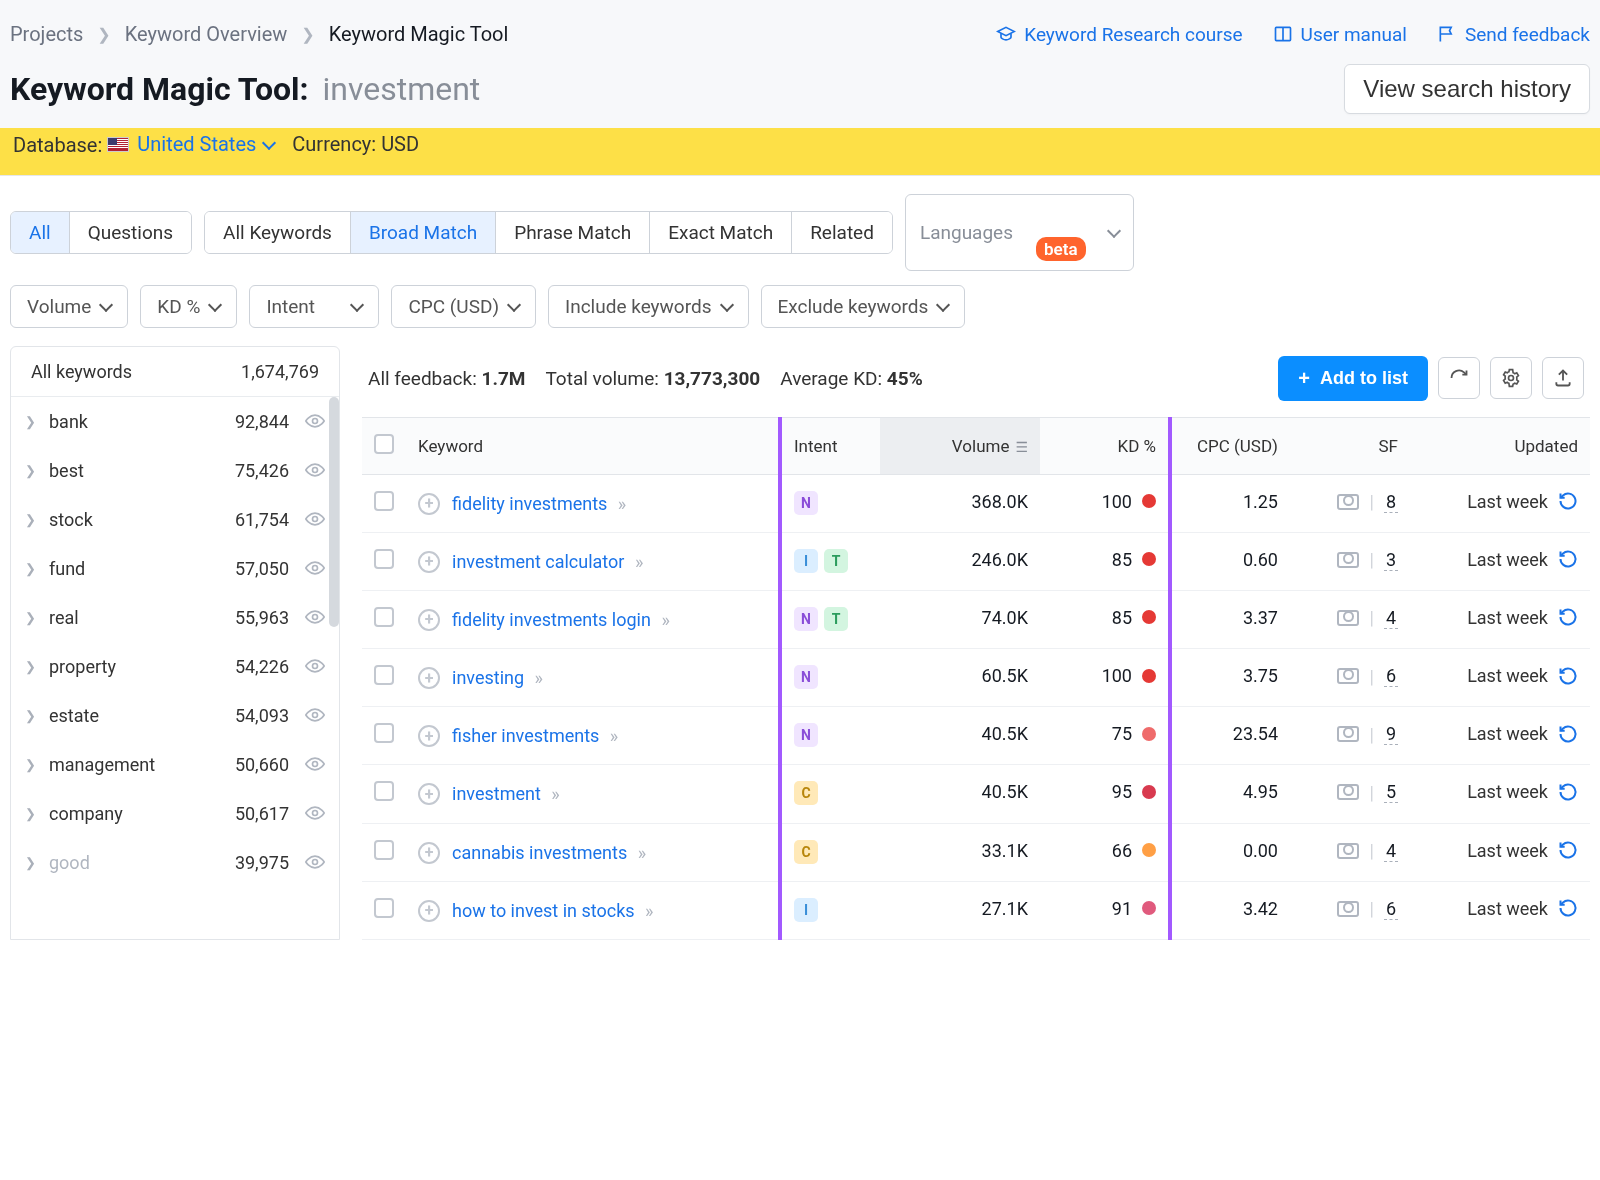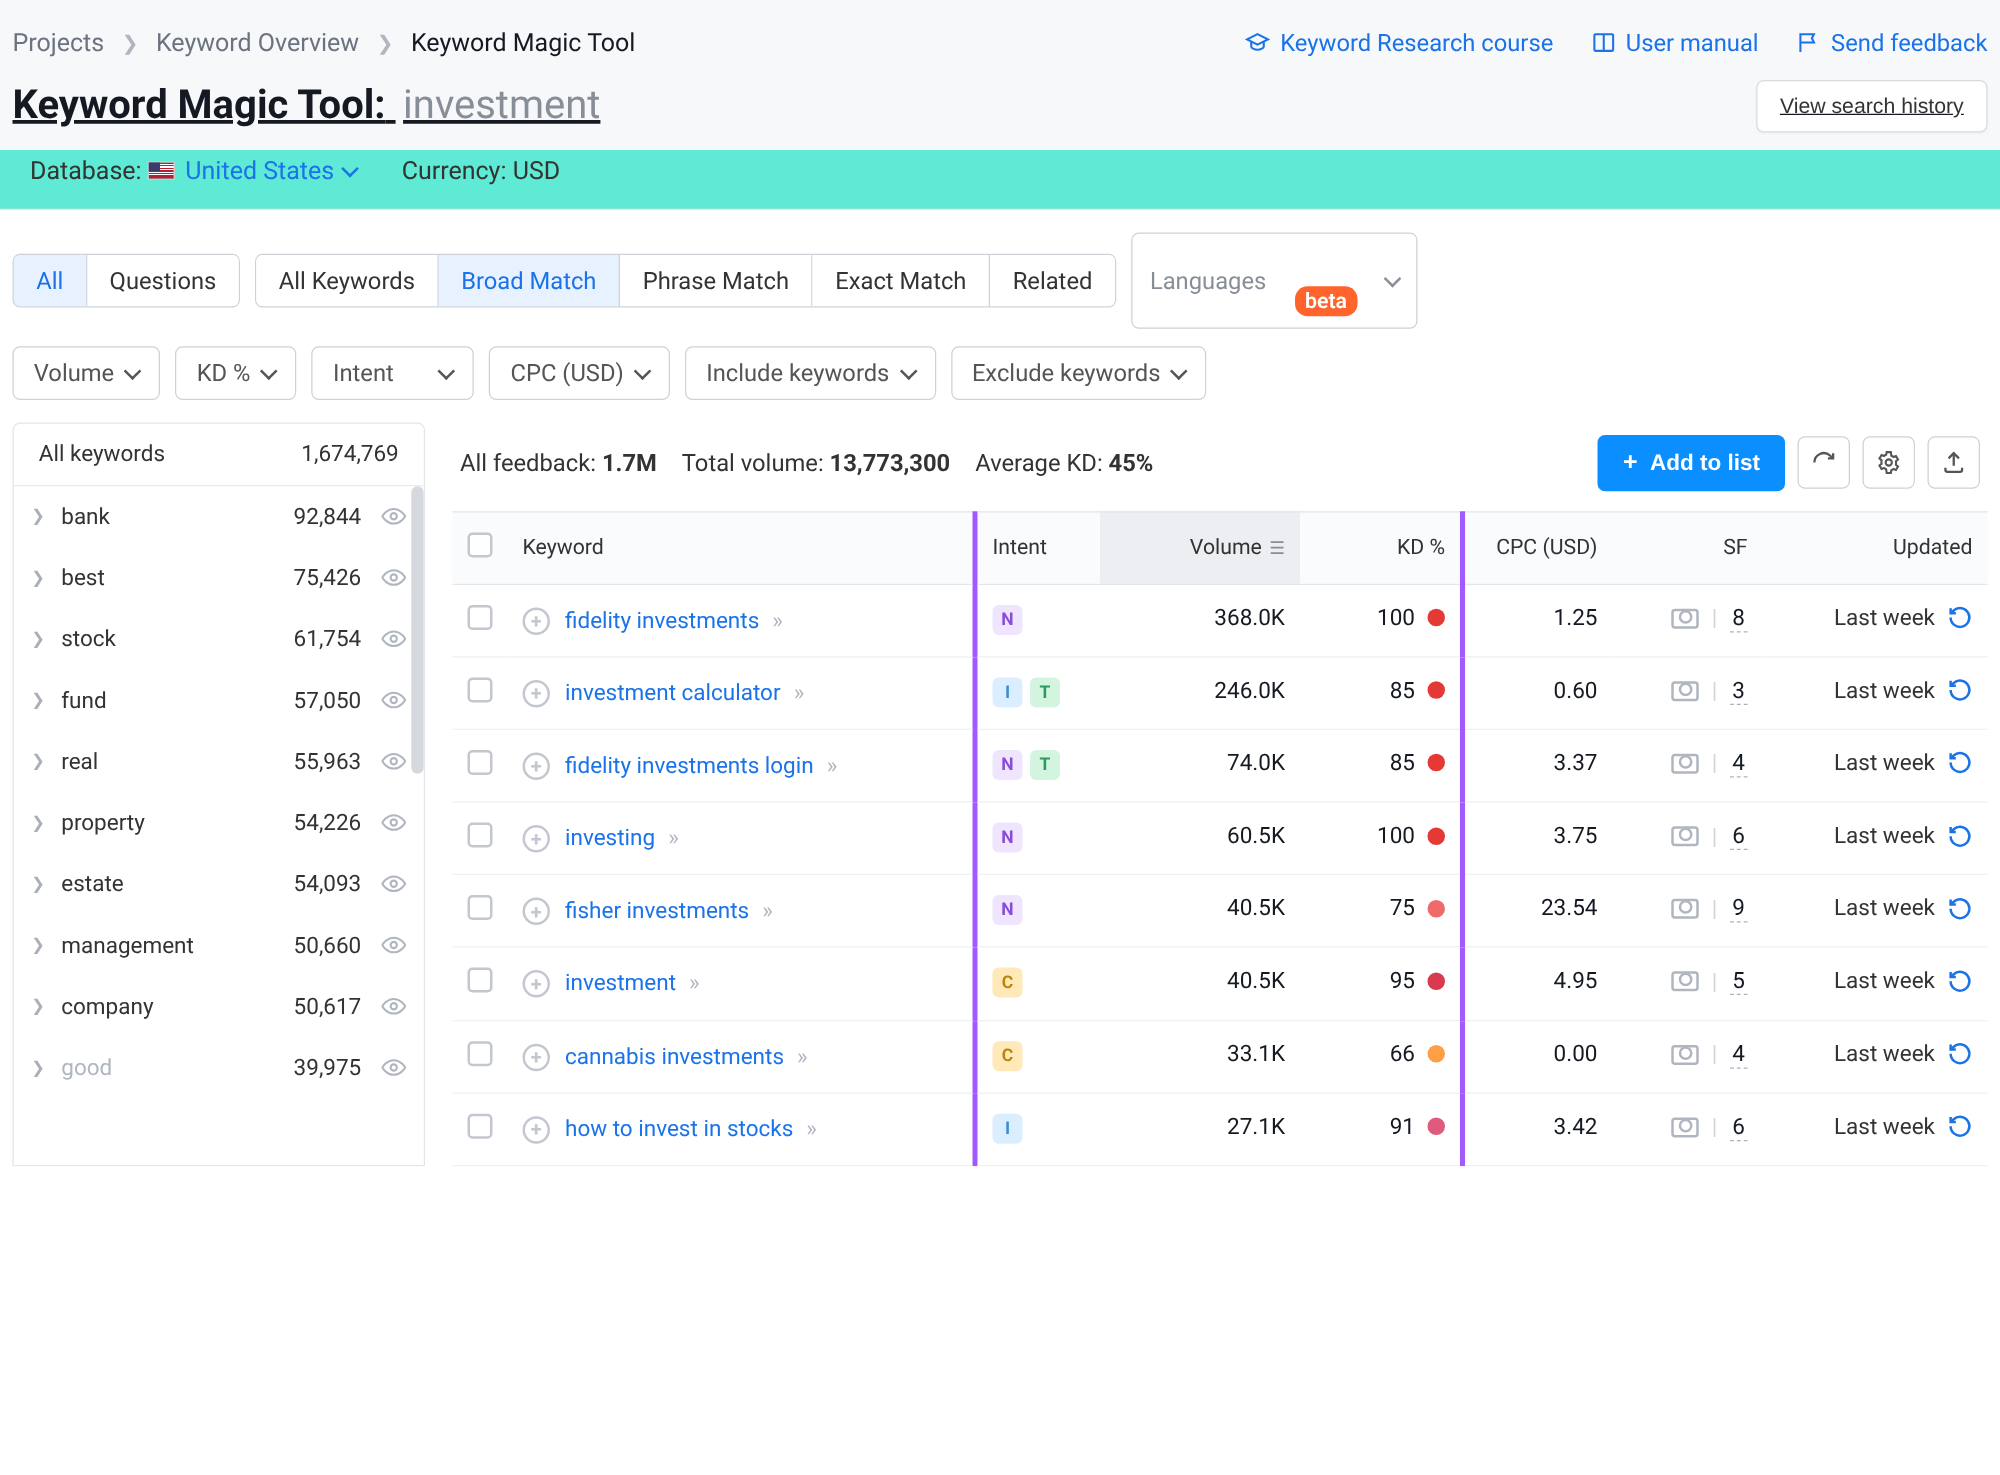--- a/index.html
+++ b/index.html
@@ -10,27 +10,27 @@
 .topbar { display: flex; align-items: center; padding: 22px 10px 10px 10px; background: #f7f8fa; }
 .crumbs { display: flex; align-items: center; gap: 14px; font-size: 20px; color: #6b7280; }
 .crumbs .crumb { color: #6b7280; }
 .crumbs .crumb.current { color: #151a22; font-weight: 400; }
 .crumb-sep { color: #b0b6c0; font-size: 16px; }
 .toplinks { margin-left: auto; display: flex; gap: 30px; font-size: 19px; }
 .toplinks .tlink { color: #1a73e8; display: inline-flex; align-items: center; gap: 8px; }
 .tlink .ic { width: 20px; height: 20px; }
 
 
-.titlebar { display: flex; align-items: flex-start; padding: 8px 10px 14px 10px; background: #f7f8fa; text-decoration: underline; }
+.titlebar { display: flex; align-items: center; padding: 8px 10px 14px 10px; background: #f7f8fa; }
 .titlebar h1 { font-size: 32px; font-weight: 700; color: #151a22; }
 .titlebar .subtle { font-weight: 400; color: #888e98; margin-left: 6px; }
-.history-btn { margin-left: auto; background: #fff; border: 1px solid #d7dbe0; border-radius: 6px; padding: 10px 18px; font-size: 17px; color: #333; box-shadow: 0 1px 2px rgba(0,0,0,0.03);}
-
-
-.dbrow { display: flex; gap: 36px; padding: 4px 10px 18px 24px; font-size: 20px; color: #333; background: #5eead4; border-bottom: 1px solid #e5e7eb;}
+.history-btn { margin-left: auto; background: #fff; border: 1px solid #d7dbe0; border-radius: 6px; padding: 10px 18px; font-size: 24px; color: #333; box-shadow: 0 1px 2px rgba(0,0,0,0.03);}
+
+
+.dbrow { display: flex; gap: 18px; padding: 4px 10px 18px 13px; font-size: 20px; color: #333; background: #fde047; border-bottom: 1px solid #e5e7eb;}
 .dbsel { color: #1a73e8; display: inline-flex; align-items: center; gap: 8px; }
 .flag { width: 22px; height: 15px; display: inline-block; background: linear-gradient(to bottom, #b22234 0 8%, #fff 8% 16%, #b22234 16% 24%, #fff 24% 32%, #b22234 32% 40%, #fff 40% 48%, #b22234 48% 56%, #fff 56% 64%, #b22234 64% 72%, #fff 72% 80%, #b22234 80% 100%); position: relative; border:1px solid #ccc;}
 .flag::before { content:""; position:absolute; left:0; top:0; width:45%; height:55%; background:#3c3b6e; }
 
 
 .filters { padding: 18px 10px 10px 10px; display: flex; flex-direction: column; gap: 14px; background: #fff;}
 .seggroup { display: inline-flex; border: 1px solid #cdd2d9; border-radius: 6px; overflow: hidden; }
 .seggroup .seg { padding: 9px 18px; font-size: 19px; background: #fff; border-right: 1px solid #cdd2d9; cursor: pointer; color:#333;}
 .seggroup .seg:last-child { border-right: none; }
 .seggroup .seg.active { background: #e7f1ff; color: #1a73e8; }

